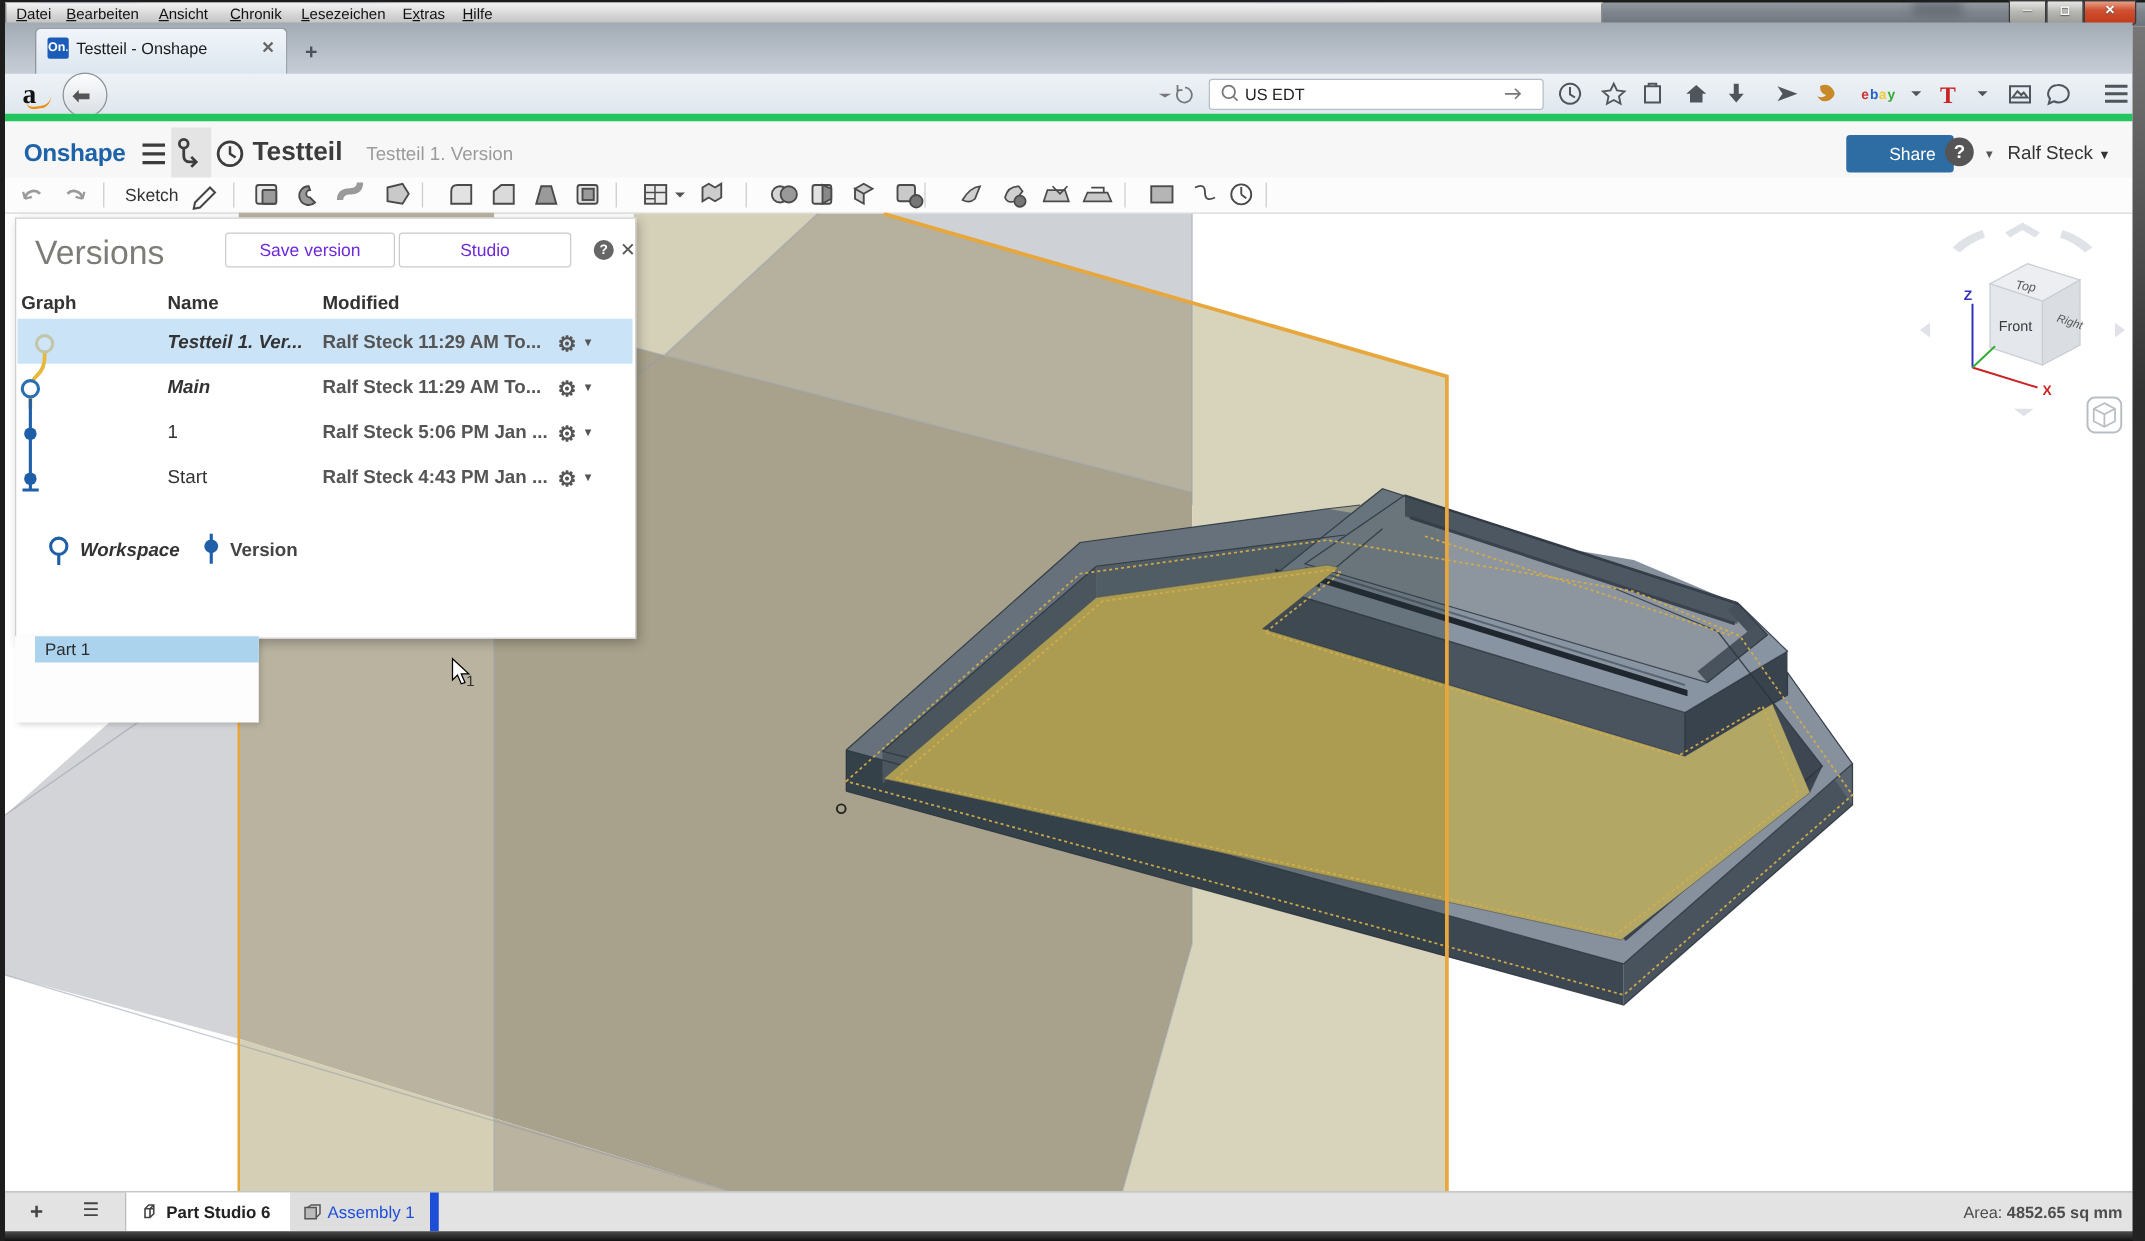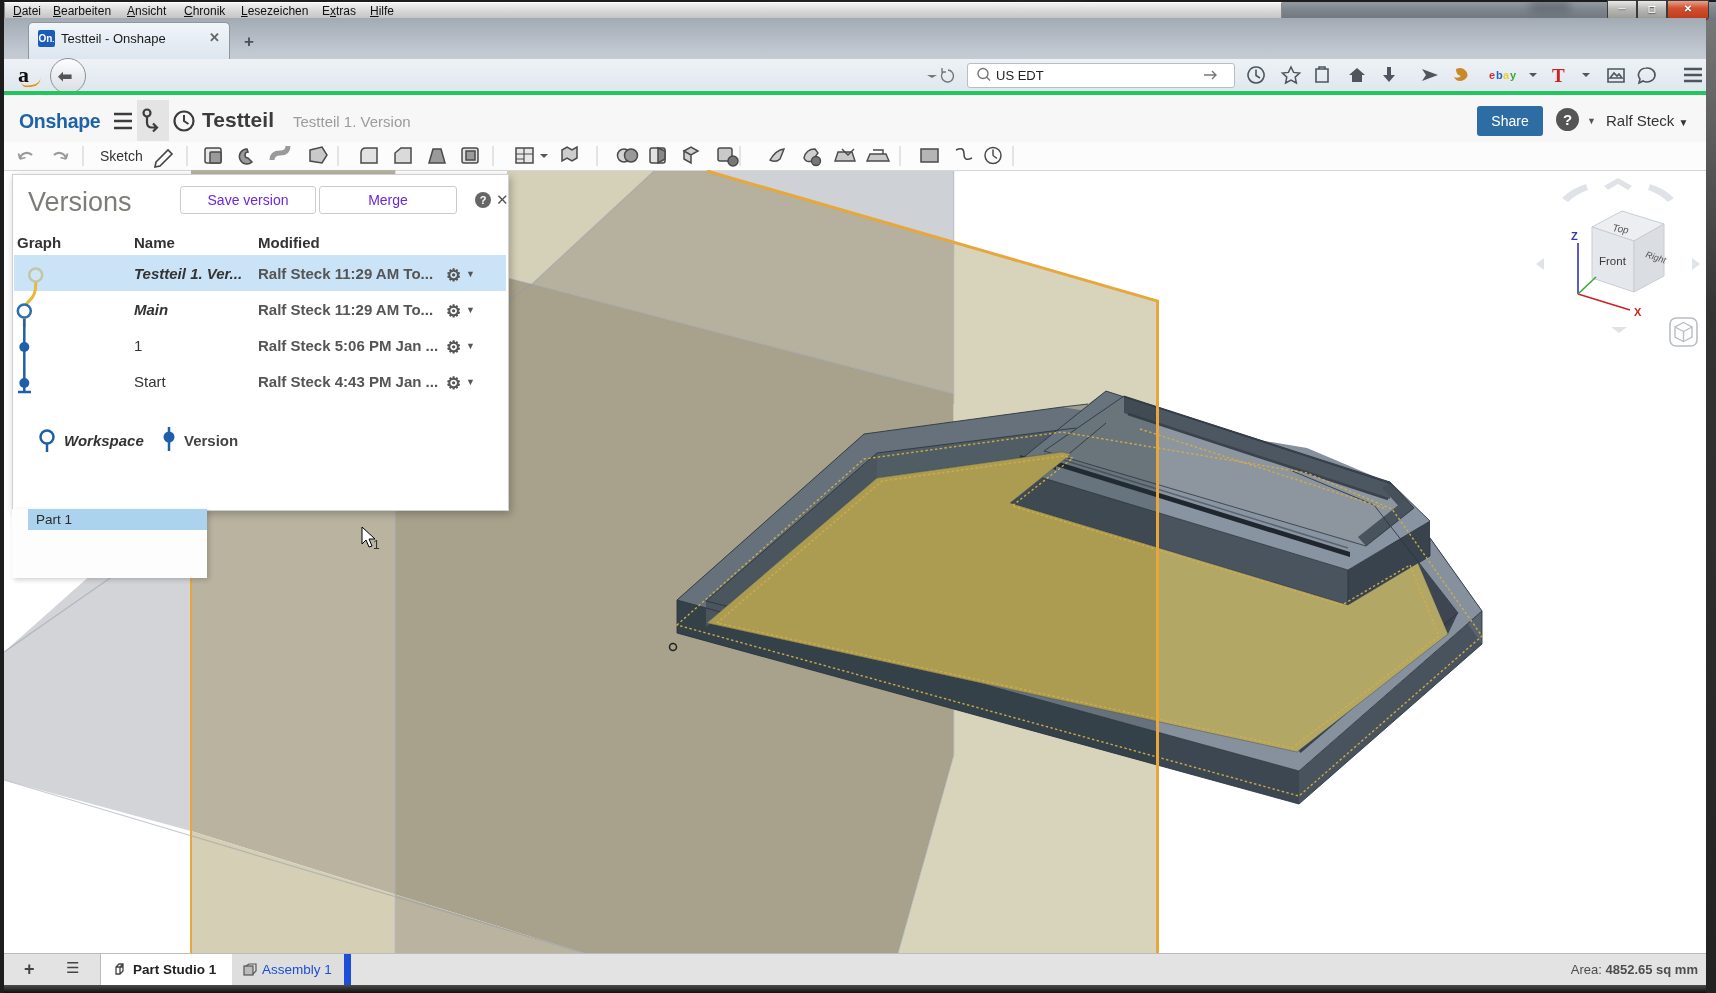--- a/index.html
+++ b/index.html
@@ -34,26 +34,26 @@
 #urlbox{left:88px;top:4px;width:864px;height:23px;background:#fff;border:1px solid #b7bec5;border-radius:3px;
   font-size:12px;letter-spacing:-0.1px;color:#888;line-height:23px;white-space:nowrap;}
 #urlbox b{color:#222;}
 #searchbox{left:963px;top:4px;width:266px;height:23px;background:#fff;border:1px solid #b7bec5;border-radius:3px;
   font-size:13px;color:#222;line-height:23px;}
 #winbtns{left:1607px;top:0px;height:19px;}
 .wbtn{position:absolute;top:0;width:28px;height:18px;border:1px solid #3a3a3a;border-radius:0 0 3px 3px;
   background:linear-gradient(#e8e8e6,#b8b8b4 45%,#9a9a96);color:#fff;font-size:10px;text-align:center;line-height:16px;font-weight:bold;text-shadow:0 1px 1px #555;}
 #closebtn{background:linear-gradient(#e8a38c,#cf5030 40%,#c03a1c);color:#fff;width:40px;}
 
-#oshead{left:4px;top:91px;width:1702px;height:51px;background:#f7f7f7;border-top:4px solid #22c55e;}
+#oshead{left:4px;top:91px;width:1702px;height:51px;background:#f7f7f7;border-top:6px solid #22c55e;}
 #oslogo{left:15px;top:15px;font-size:19.5px;font-weight:bold;color:#1e63a8;letter-spacing:-0.3px;}
 #doctitle{left:198px;top:13px;font-size:21px;font-weight:600;color:#3c3c3c;}
 #docsub{left:289px;top:18px;font-size:15px;color:#9b9b9b;}
 #sharebtn{left:1473px;top:11px;width:66px;height:30px;background:#2e6da4;border-radius:3px;
-  color:#fff;font-size:14px;text-align:center;line-height:30px;}
+  color:#fff;font-size:14px;text-align:center;line-height:30px;padding-left:20px;}
 #helpq{left:1552px;top:13px;width:23px;height:23px;border-radius:50%;background:#555;color:#fff;
   font-size:15px;font-weight:bold;text-align:center;line-height:23px;}
 #usermenu{left:1602px;top:17px;font-size:15px;color:#333;}
 
 #ostoolbar{left:4px;top:142px;width:1702px;height:28px;background:#fcfcfc;border-bottom:1px solid #d7d7d7;}
 
 #viewport{left:4px;top:170px;width:1702px;height:783px;}
 
 #vpanel{left:12px;top:174px;width:495px;height:335px;background:#fff;border:1px solid #d0d0d0;
   box-shadow:2px 3px 8px rgba(0,0,0,0.25);}
@@ -379,21 +379,21 @@
 <polygon points="1683.5,322.5 1692,327 1692,337 1683.5,341.5 1675,337 1675,327"></polygon>
 <polyline points="1675,327 1683.5,331.5 1692,327"></polyline>
 <line x1="1683.5" y1="331.5" x2="1683.5" y2="341.5"></line>
 </g>
 </g>
 </svg>
 
 <div class="abs" id="vpanel">
   <div class="abs" id="vtitle">Versions</div>
   <div class="vbtn" style="left:167px;width:134px;">Save version</div>
-  <div class="vbtn" style="left:306px;width:136px;">Merge</div>
+  <div class="vbtn" style="left:306px;width:136px;">Studio</div>
   <div class="abs" id="vhelp">?</div>
   <div class="abs" id="vclose">✕</div>
   <span class="vhead" style="left:4px">Graph</span>
   <span class="vhead" style="left:121px">Name</span>
   <span class="vhead" style="left:245px">Modified</span>
   <div class="abs" id="vrow1"></div>
   <span class="vname" style="left:121px;top:90px;font-weight:bold;font-style:italic">Testteil 1. Ver...</span>
   <span class="vmod" style="left:245px;top:90px">Ralf Steck 11:29 AM To...</span>
   <span class="vname" style="left:121px;top:126px;font-weight:bold;font-style:italic">Main</span>
   <span class="vmod" style="left:245px;top:126px">Ralf Steck 11:29 AM To...</span>
@@ -430,21 +430,21 @@
 
 <div class="abs" id="plist">
     <div class="abs" id="prow"><span style="margin-left:8px">Part 1</span></div>
   </div>
 
 <div class="abs" id="botbar">
   <div class="abs" style="left:20px;top:5px;font-size:18px;font-weight:bold;color:#444">+</div>
   <div class="abs" style="left:62px;top:5px;font-size:15px;color:#444">☰</div>
   <div class="btab" style="left:96px;width:131px;background:#fff;border-left:1px solid #bbb;border-right:1px solid #bbb;color:#222;font-weight:bold;"><svg style="position:absolute;left:12px;top:8px" width="15" height="15" viewBox="0 0 15 15">
         <path d="M3,12 v-7 l3,-3 h4 v7 l-3,3 z M3,5 h7 M10,2 l-3,3 v7" fill="none" stroke="#444" stroke-width="1.3"></path>
-      </svg><span style="margin-left:32px">Part Studio 1</span></div>
+      </svg><span style="margin-left:32px">Part Studio 6</span></div>
   <div class="btab" style="left:228px;width:112px;background:#dedede;border-right:7px solid #1d4ed8;color:#1d4ed8;"><svg style="position:absolute;left:10px;top:8px" width="15" height="15" viewBox="0 0 15 15">
         <rect x="2" y="4" width="9" height="9" fill="#bbb" stroke="#555" stroke-width="1.2"></rect>
         <path d="M4,4 l3,-2 h7 v7 l-3,3" fill="none" stroke="#555" stroke-width="1.2"></path>
       </svg><span style="margin-left:30px">Assembly 1</span></div>
   <div id="bareabox">Area: <b>4852.65 sq mm</b></div>
 </div>
 <div class="abs" id="winbottom"></div>
 <div class="abs" id="leftedge"></div>
 <div class="abs" id="rightedge"></div>
 

